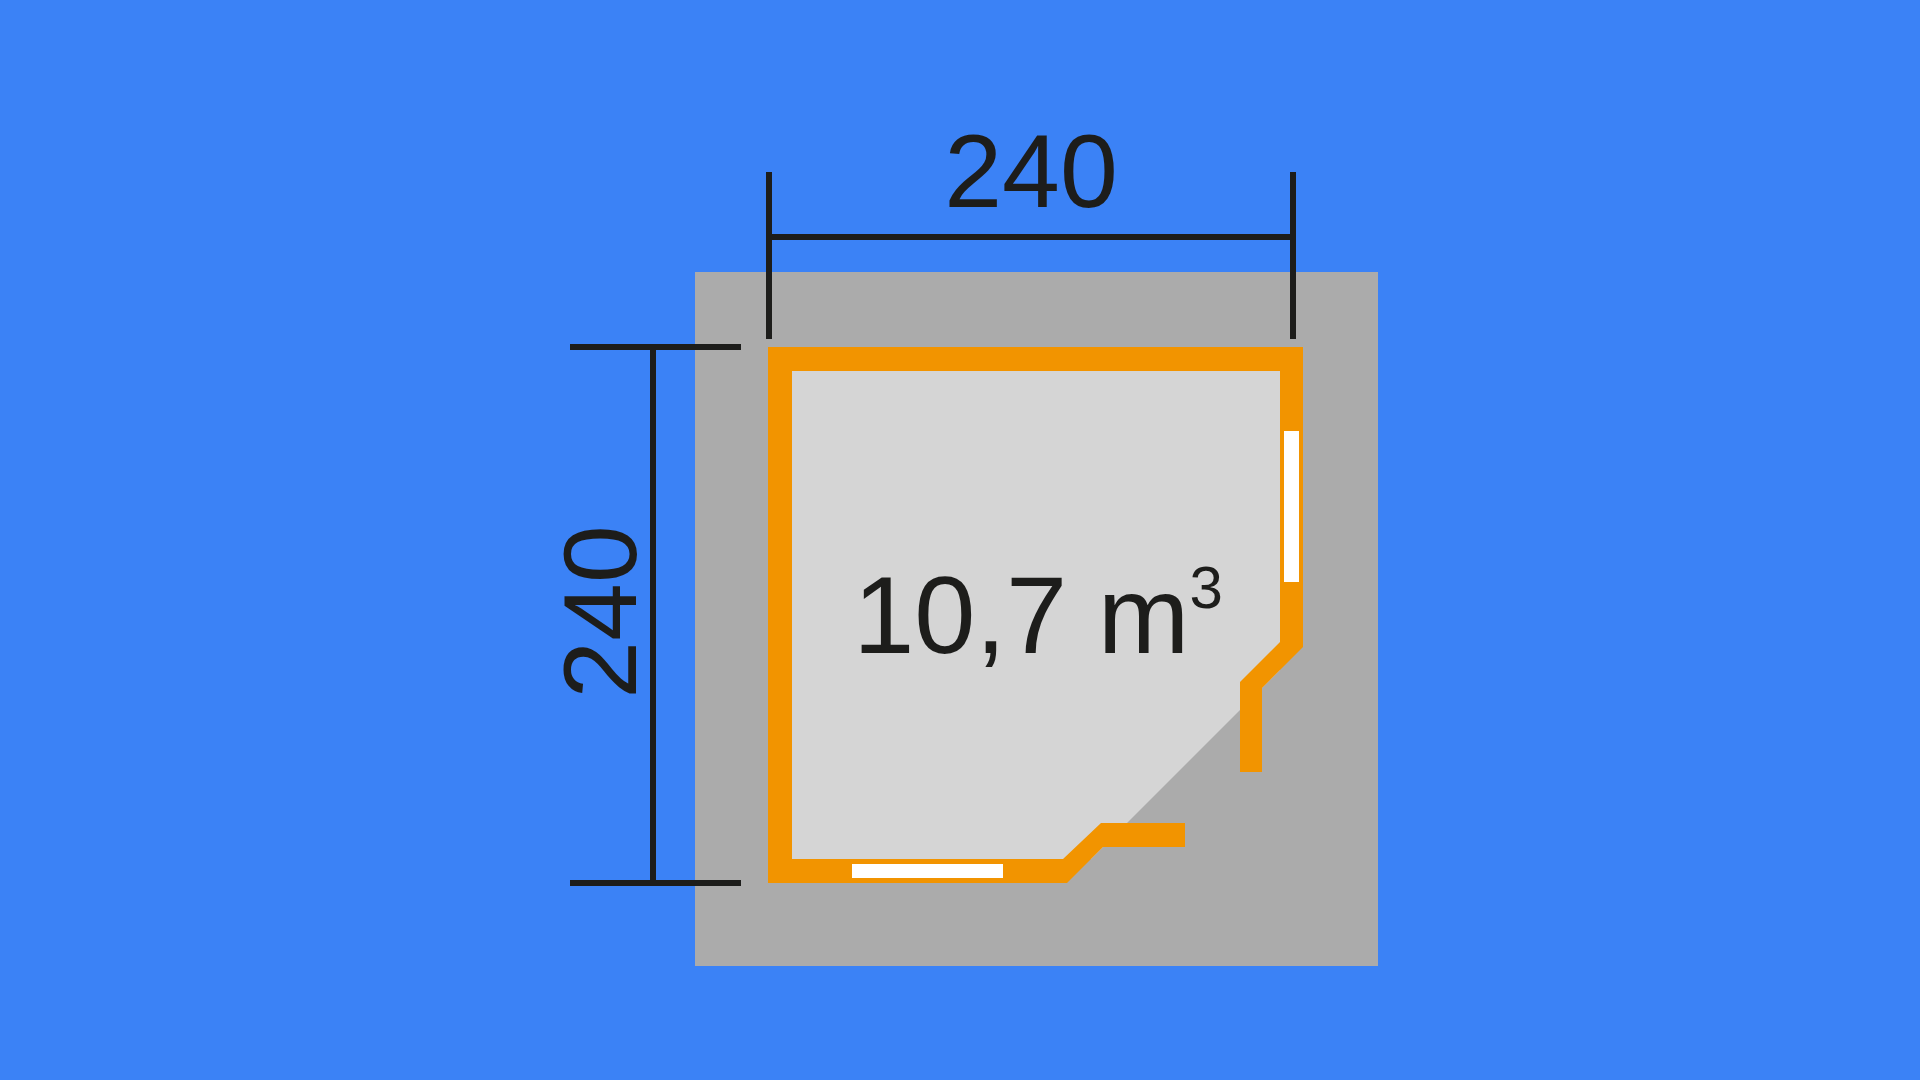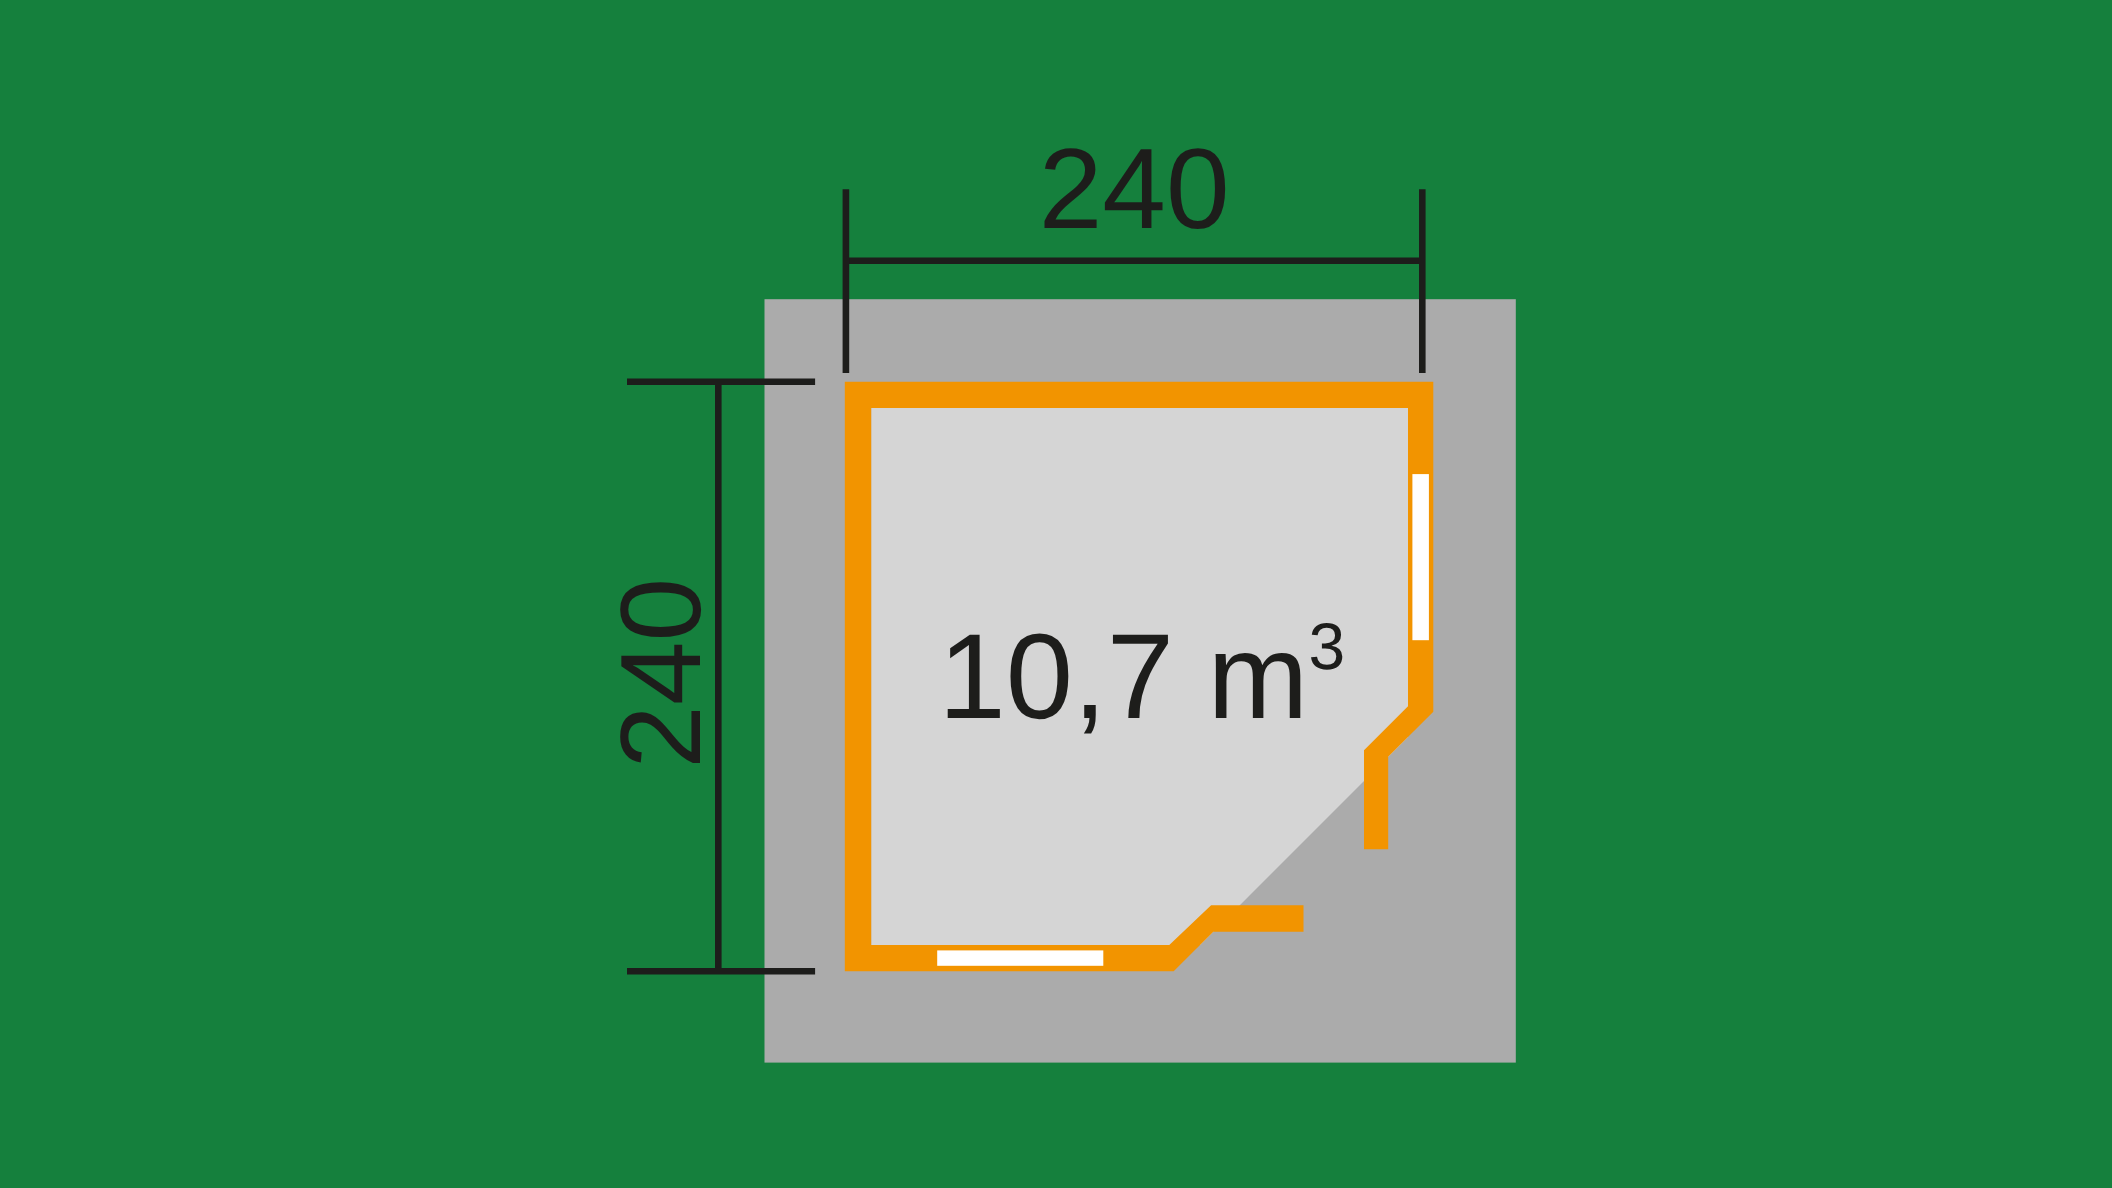--- a/index.html
+++ b/index.html
@@ -4,21 +4,21 @@
 <style>
   html, body {
     margin: 0;
     padding: 0;
     background: #ffffff;
   }
   .stage {
     position: relative;
     width: 1920px;
     height: 1080px;
-    background: #15803d;
+    background: #3b82f6;
     overflow: hidden;
     font-family: "Liberation Sans", "DejaVu Sans", sans-serif;
   }
   svg { display: block; }
   .dim-label {
     font-size: 104px;
     font-family: "Liberation Sans", "DejaVu Sans", sans-serif;
   }
   .vol-label {
     font-size: 110px;

